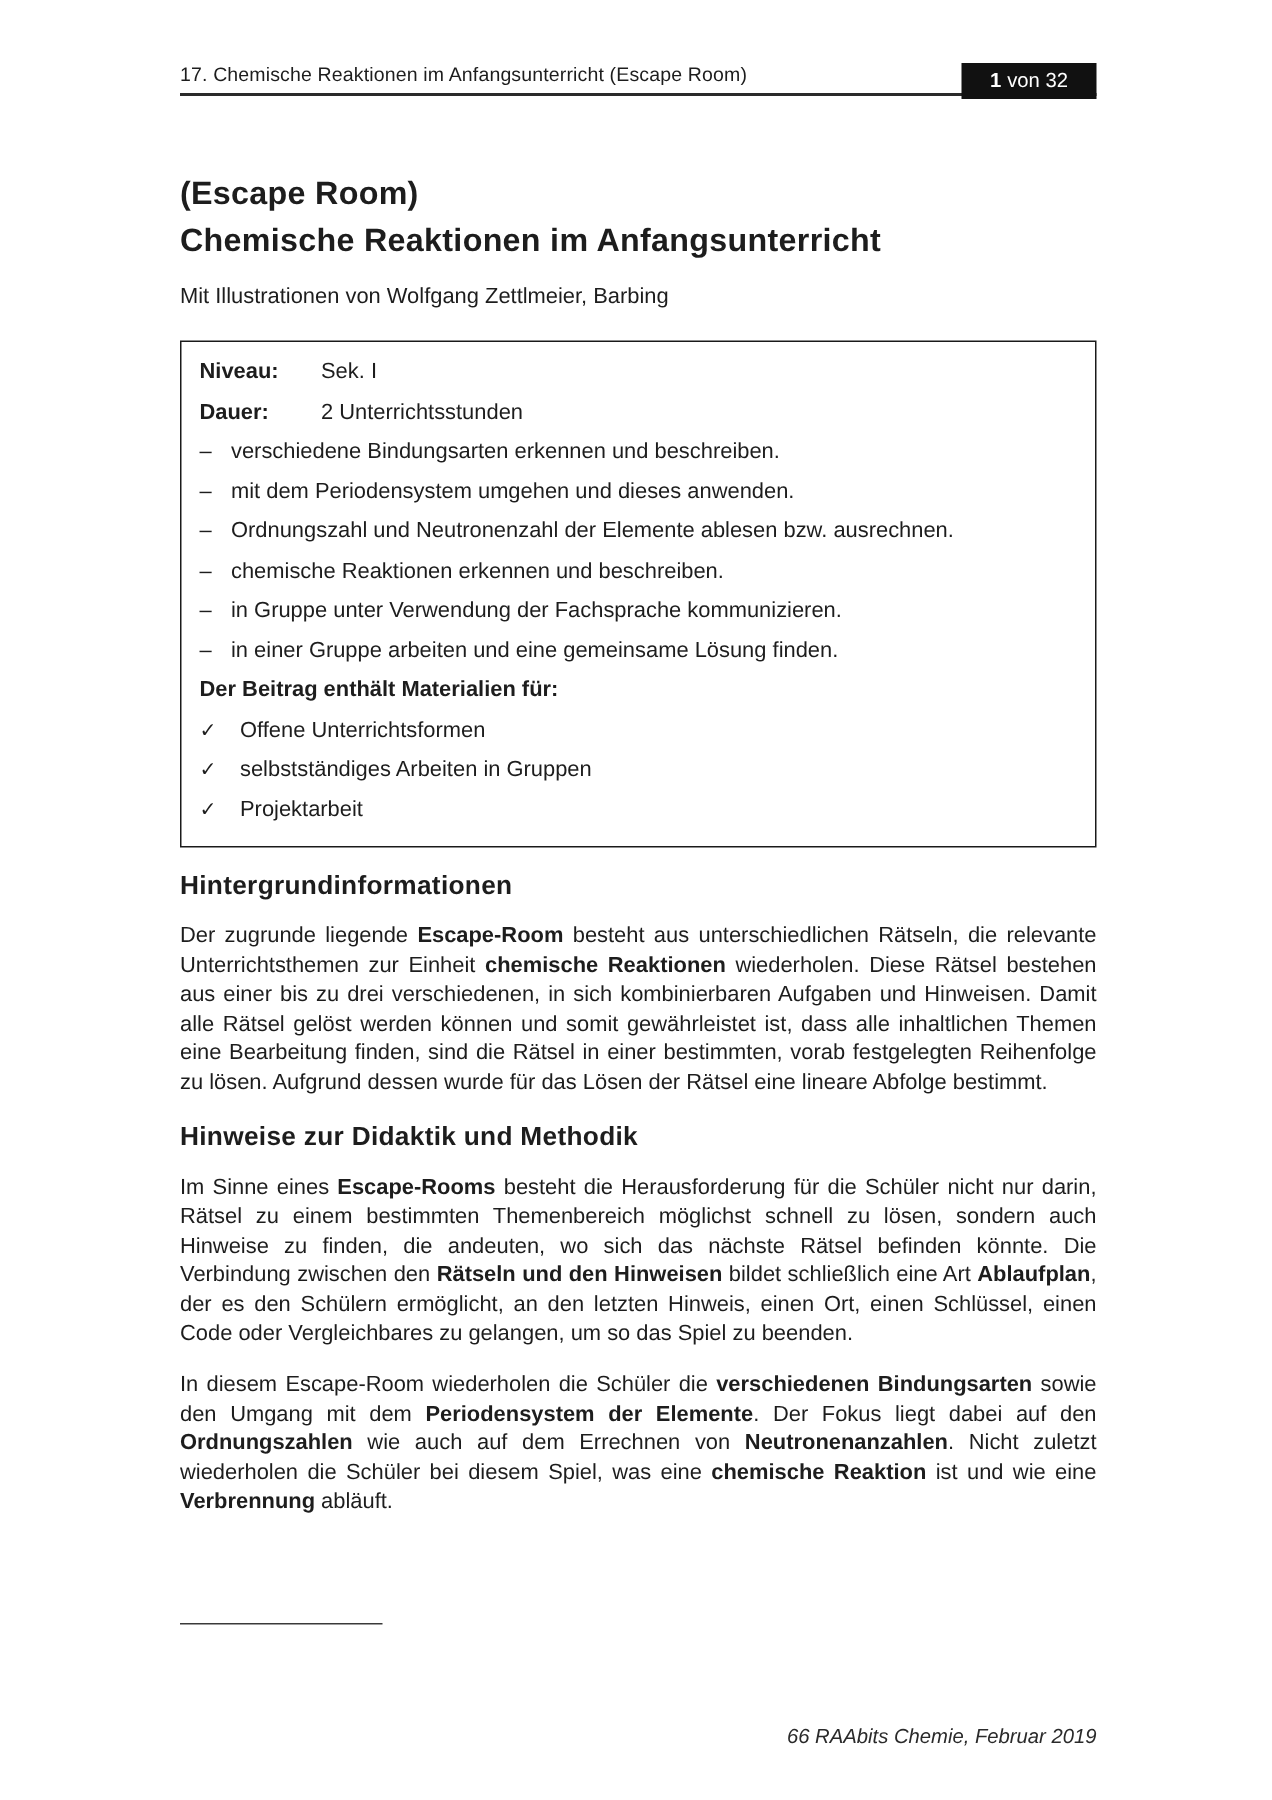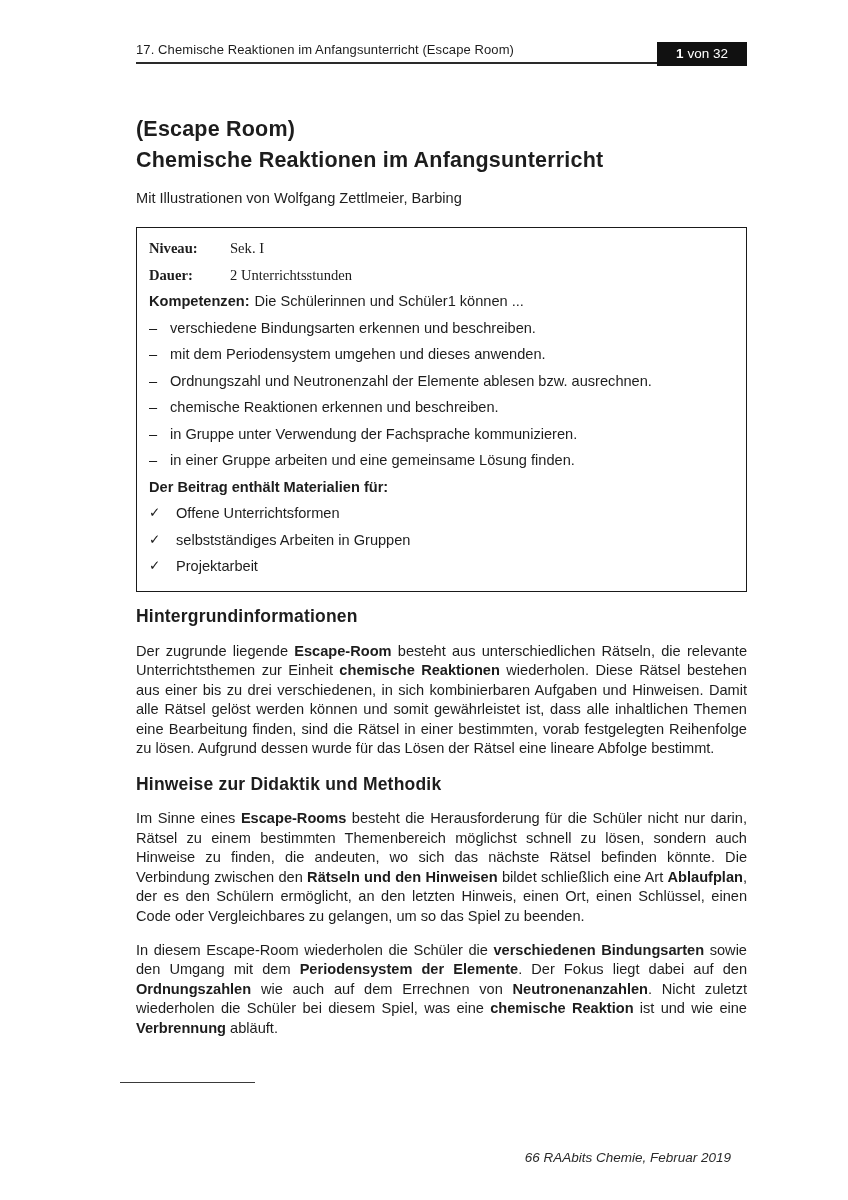--- a/index.html
+++ b/index.html
@@ -1,20 +1,20 @@
 <!DOCTYPE html>
 <html lang="de"><head>
 <meta charset="utf-8">
 <style>
   html,body{margin:0;padding:0;background:#ffffff;}
   .page{
     position:relative;width:848px;height:1200px;background:#ffffff;
     font-family:"Liberation Sans",sans-serif;color:#1d1d1d;overflow:hidden;
   }
-  .content{position:absolute;left:136px;top:0;width:611px;}
+  .content{position:absolute;left:120px;top:0;width:611px;}
 
   
   .running-header{
     margin-top:42px;display:flex;justify-content:space-between;align-items:flex-end;
     border-bottom:2.5px solid #2a2a2a;padding-bottom:5px;position:relative;
   }
   .running-title{font-size:13px;letter-spacing:.1px;}
   .page-badge{
     position:absolute;right:0;bottom:-4px;background:#111111;color:#ffffff;
     font-size:13.5px;padding:4px 19px;line-height:16px;white-space:nowrap;
@@ -24,21 +24,21 @@
   
   .doc-title{margin-top:50px;font-size:21.5px;line-height:31px;font-weight:bold;letter-spacing:.2px;}
   .byline{margin-top:16px;font-size:14.6px;}
   .byline2{margin-top:11px;font-size:14.6px;}
 
   
   .infobox{
     margin-top:21px;border:1.5px solid #1a1a1a;padding:7px 12px 11px 12px;
     font-size:14.6px;line-height:26.5px;
   }
-  .kv-row{display:flex;font-family:Liberation Serif, serif;}
+  .kv-row{display:flex;}
   .kv-label{font-weight:bold;width:81px;flex:none;}
   .komp-row .kv-label{width:auto;margin-right:5px;}
   .komp-row{display:flex;}
   ul.plain{list-style:none;margin:0;padding:0;}
   .dash-li,.check-li{display:flex;}
   .dash-li .bullet{width:21px;flex:none;}
   .check-li .bullet{width:27px;flex:none;font-size:13.5px;}
   .materials-label{font-weight:bold;}
 
   
@@ -87,24 +87,20 @@
     <div class="byline2">Mit Illustrationen von Wolfgang Zettlmeier, Barbing</div>
 
     <div class="infobox">
       <div class="kv-row">
         <span class="kv-label">Niveau:</span>
         <span>Sek. I</span>
       </div>
       <div class="kv-row">
         <span class="kv-label">Dauer:</span>
         <span>2 Unterrichtsstunden</span>
-      </div>
-      <div class="komp-row">
-        <span class="kv-label">Kompetenzen:</span>
-        <span>Die Schülerinnen und Schüler1 können ...</span>
       </div>
 
       <ul class="plain">
         <li class="dash-li">
           <span class="bullet">–</span>
           <span>verschiedene Bindungsarten erkennen und beschreiben.</span>
           </li>
         <li class="dash-li">
           <span class="bullet">–</span>
           <span>mit dem Periodensystem umgehen und dieses anwenden.</span>

